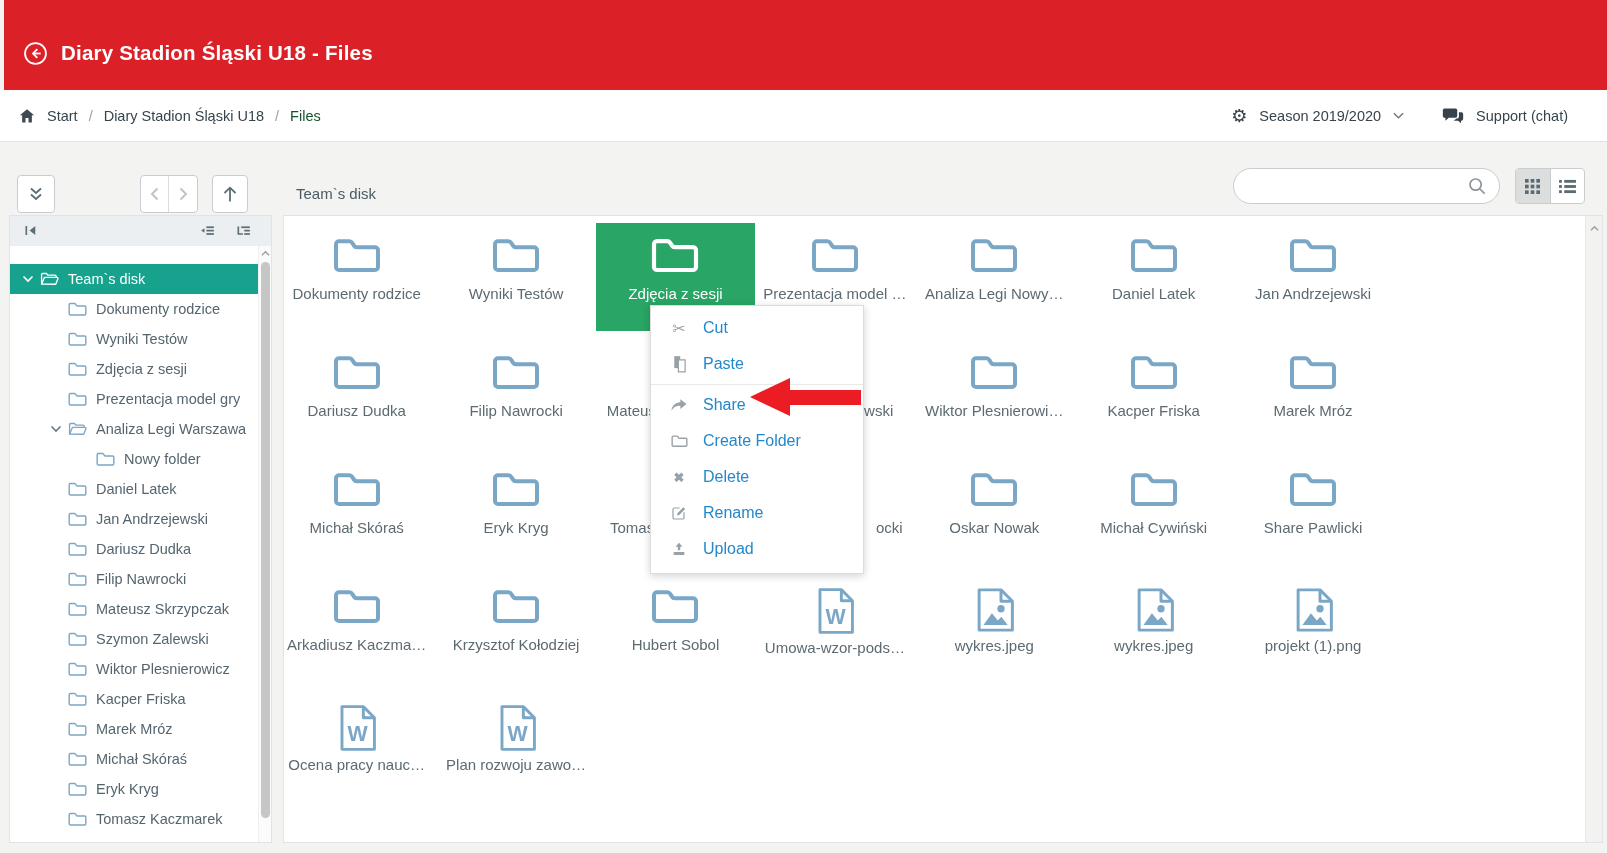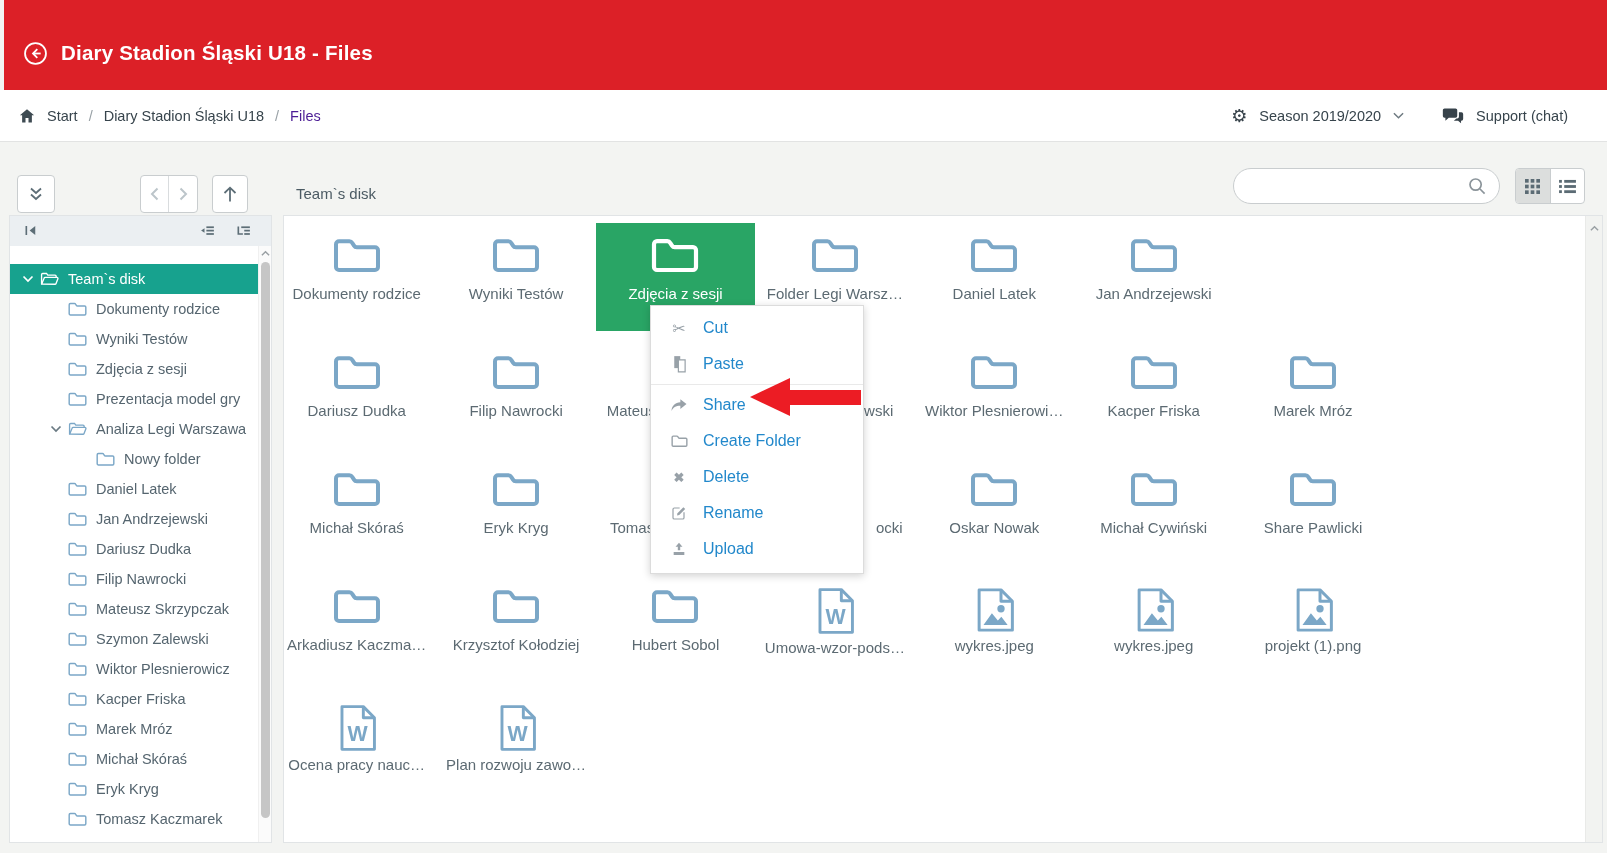--- a/index.html
+++ b/index.html
@@ -9,21 +9,21 @@
   
   .app-header{position:absolute;left:4px;top:0;width:1607px;height:106px;background:#DC2027;display:flex;align-items:center}
   .back-ic{margin-left:18px;width:27px;height:27px;flex:0 0 auto}
   .app-title{color:#fff;font-size:20.5px;font-weight:bold;margin-left:12px;letter-spacing:.2px}
 
   
   .crumbbar{position:absolute;left:0;top:90px;width:1607px;height:52px;background:#fff;border-bottom:1px solid #e2e3e3;display:flex;align-items:center;font-size:14.5px}
   .crumb-left{display:flex;align-items:center;margin-left:18px;gap:11px}
   .crumb-sep{color:#99a1a6}
   .crumb-link{color:#37444c}
-  .crumb-current{color:#4c1d95}
+  .crumb-current{color:#14532d}
   .crumb-right{position:absolute;right:39px;display:flex;align-items:center;gap:12px}
   .gear{font-size:18px;color:#37424a;line-height:1}
   .season-lbl,.support-lbl{color:#37444c}
   .chev-dn{width:11px;height:7px;color:#6e7a81}
   .chat-ic{width:22px;height:18px;margin-left:26px}
 
   
   .tbtn{position:absolute;background:#fff;border:1px solid #c9cdcf;border-radius:4px;display:flex;align-items:center;justify-content:center;color:#5d6e77}
   .btn-collapse{left:17px;top:175px;width:38px;height:38px}
   .nav-group{left:140px;top:175px;width:58px;height:38px;position:absolute;display:flex;border:1px solid #c9cdcf;border-radius:4px;background:#fff;overflow:hidden}
@@ -366,21 +366,29 @@
           </svg>
         </span>
       <span class="glabel">Zdjęcia z sesji</span>
     </div>
     <div class="cell">
       <span class="gi gfolder">
           <svg viewBox="0 0 24 20" fill="none" stroke="currentColor" stroke-width="2" stroke-linejoin="round">
             <path d="M3 17.5 C2.2 17.5 1.5 16.8 1.5 16 V4.6 C1.5 3.8 2.2 3.1 3 3.1 H8.2 C8.8 3.1 9.3 3.4 9.6 3.9 L10.5 5.3 C10.8 5.8 11.3 6.1 11.9 6.1 H21 C21.8 6.1 22.5 6.8 22.5 7.6 V16 C22.5 16.8 21.8 17.5 21 17.5 Z"></path>
           </svg>
         </span>
-      <span class="glabel">Folder Legi Warsz…</span>
+      <span class="glabel">Prezentacja model …</span>
+    </div>
+    <div class="cell">
+      <span class="gi gfolder">
+          <svg viewBox="0 0 24 20" fill="none" stroke="currentColor" stroke-width="2" stroke-linejoin="round">
+            <path d="M3 17.5 C2.2 17.5 1.5 16.8 1.5 16 V4.6 C1.5 3.8 2.2 3.1 3 3.1 H8.2 C8.8 3.1 9.3 3.4 9.6 3.9 L10.5 5.3 C10.8 5.8 11.3 6.1 11.9 6.1 H21 C21.8 6.1 22.5 6.8 22.5 7.6 V16 C22.5 16.8 21.8 17.5 21 17.5 Z"></path>
+          </svg>
+        </span>
+      <span class="glabel">Analiza Legi Nowy…</span>
     </div>
     <div class="cell">
       <span class="gi gfolder">
           <svg viewBox="0 0 24 20" fill="none" stroke="currentColor" stroke-width="2" stroke-linejoin="round">
             <path d="M3 17.5 C2.2 17.5 1.5 16.8 1.5 16 V4.6 C1.5 3.8 2.2 3.1 3 3.1 H8.2 C8.8 3.1 9.3 3.4 9.6 3.9 L10.5 5.3 C10.8 5.8 11.3 6.1 11.9 6.1 H21 C21.8 6.1 22.5 6.8 22.5 7.6 V16 C22.5 16.8 21.8 17.5 21 17.5 Z"></path>
           </svg>
         </span>
       <span class="glabel">Daniel Latek</span>
     </div>
     <div class="cell">

